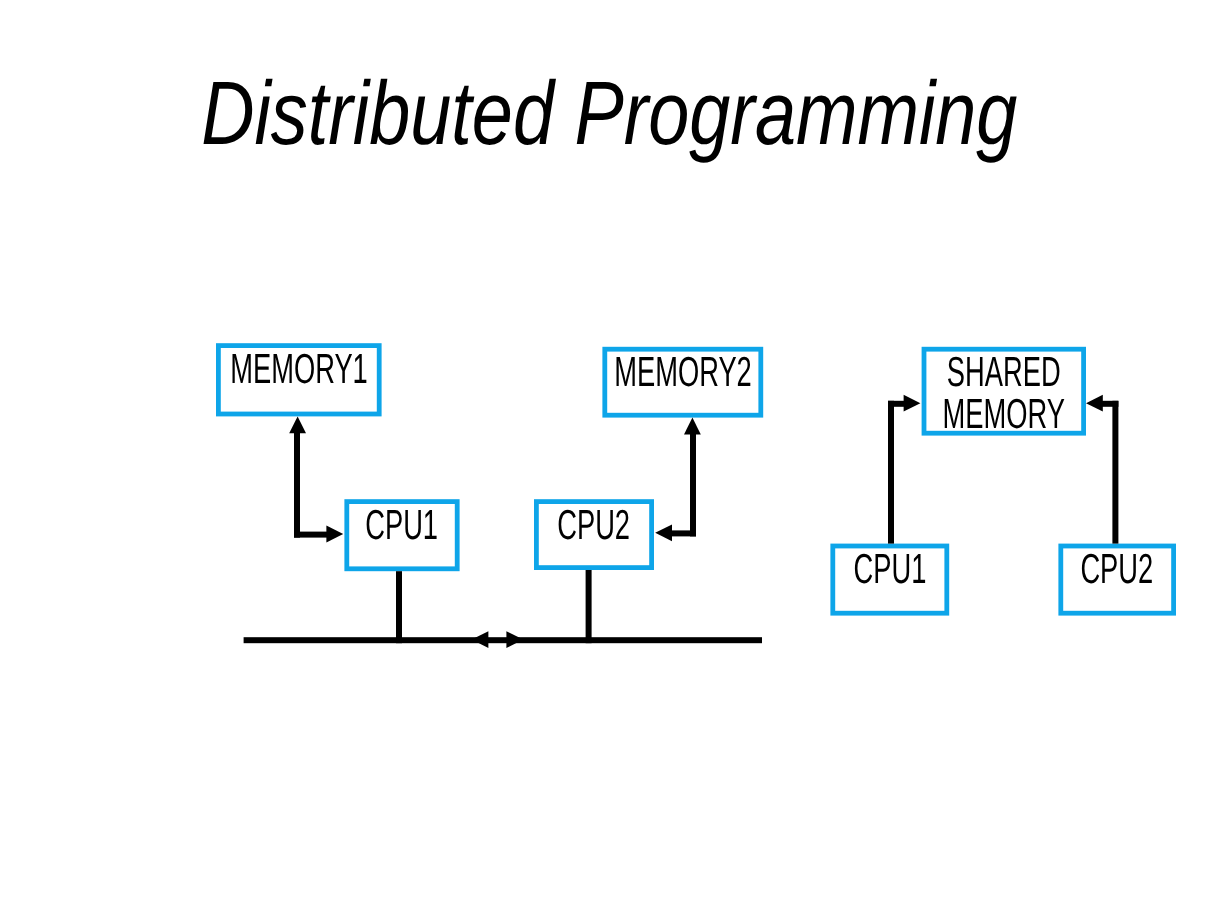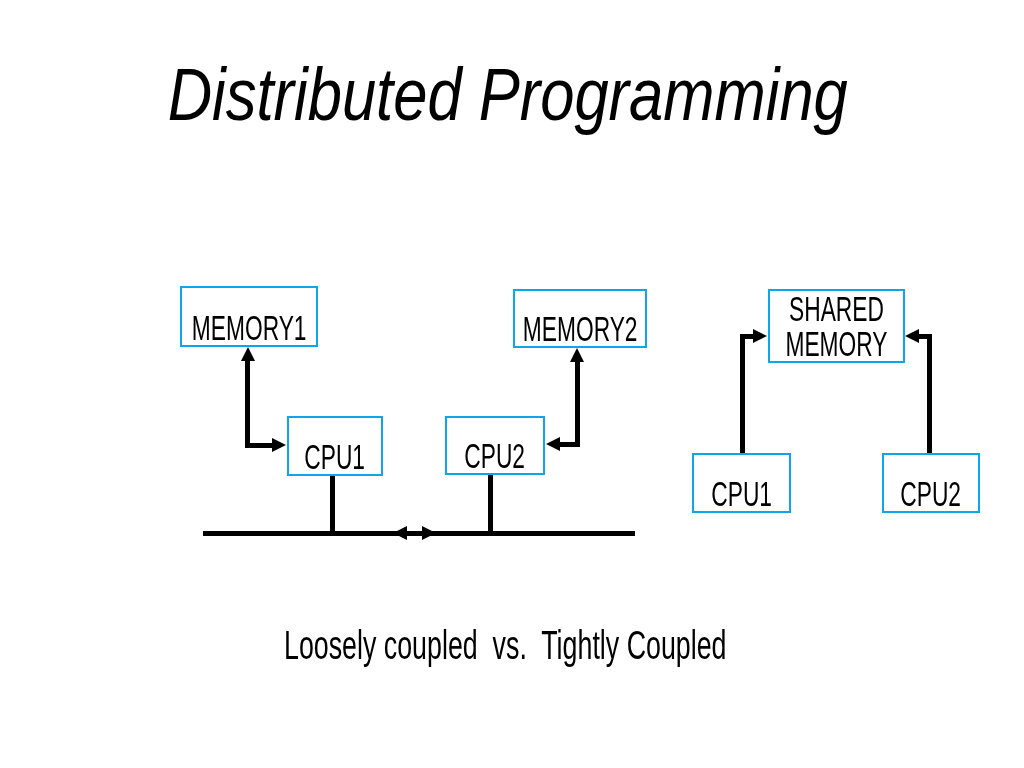--- a/index.html
+++ b/index.html
@@ -47,38 +47,38 @@
   .caption > span {
     display: inline-block;
     transform: scaleX(0.67);
     transform-origin: left top;
     white-space: pre;
   }
   
   .box {
     position: absolute;
     box-sizing: border-box;
-    border: 2px solid #0ea5e9;
+    border: 4px solid #0ea5e9;
     background: #ffffff;
     display: flex;
-    align-items: flex-end;
+    align-items: flex-start;
     justify-content: center;
     text-align: center;
     font-size: 35px;
     line-height: 35px;
     color: #000000;
   }
   .box .lbl {
     display: inline-block;
     transform: scaleX(0.65);
     transform-origin: 50% 50%;
     white-space: nowrap;
   }
   #memory1-box { left: 180px; top: 286px; width: 138px; height: 61px; }
-  #memory2-box { left: 513px; top: 289px; width: 134px; height: 59px; }
+  #memory2-box { left: 502px; top: 289px; width: 134px; height: 59px; }
   #l-cpu1-box  { left: 287px; top: 416px; width: 96px;  height: 60px; }
   #l-cpu2-box  { left: 445px; top: 416px; width: 100px; height: 59px; }
   #shared-memory-box { left: 768px; top: 289px; width: 137px; height: 74px; }
   #r-cpu1-box  { left: 692px; top: 453px; width: 99px;  height: 60px; }
   #r-cpu2-box  { left: 882px; top: 453px; width: 98px;  height: 60px; }
   
   .line {
     position: absolute;
     background: #000000;
   }
@@ -175,17 +175,14 @@
 
     <div class="line" id="rl-vert"></div>
     <div class="line" id="rl-horiz"></div>
     <div class="head right" id="rl-head-right"></div>
 
     <div class="line" id="rr-vert"></div>
     <div class="line" id="rr-horiz"></div>
     <div class="head left" id="rr-head-left"></div>
   </div>
 
-  <div class="caption">
-    <span>Loosely coupled  vs.  Tightly Coupled</span>
-  </div>
 
 </div>
 
 </body></html>

